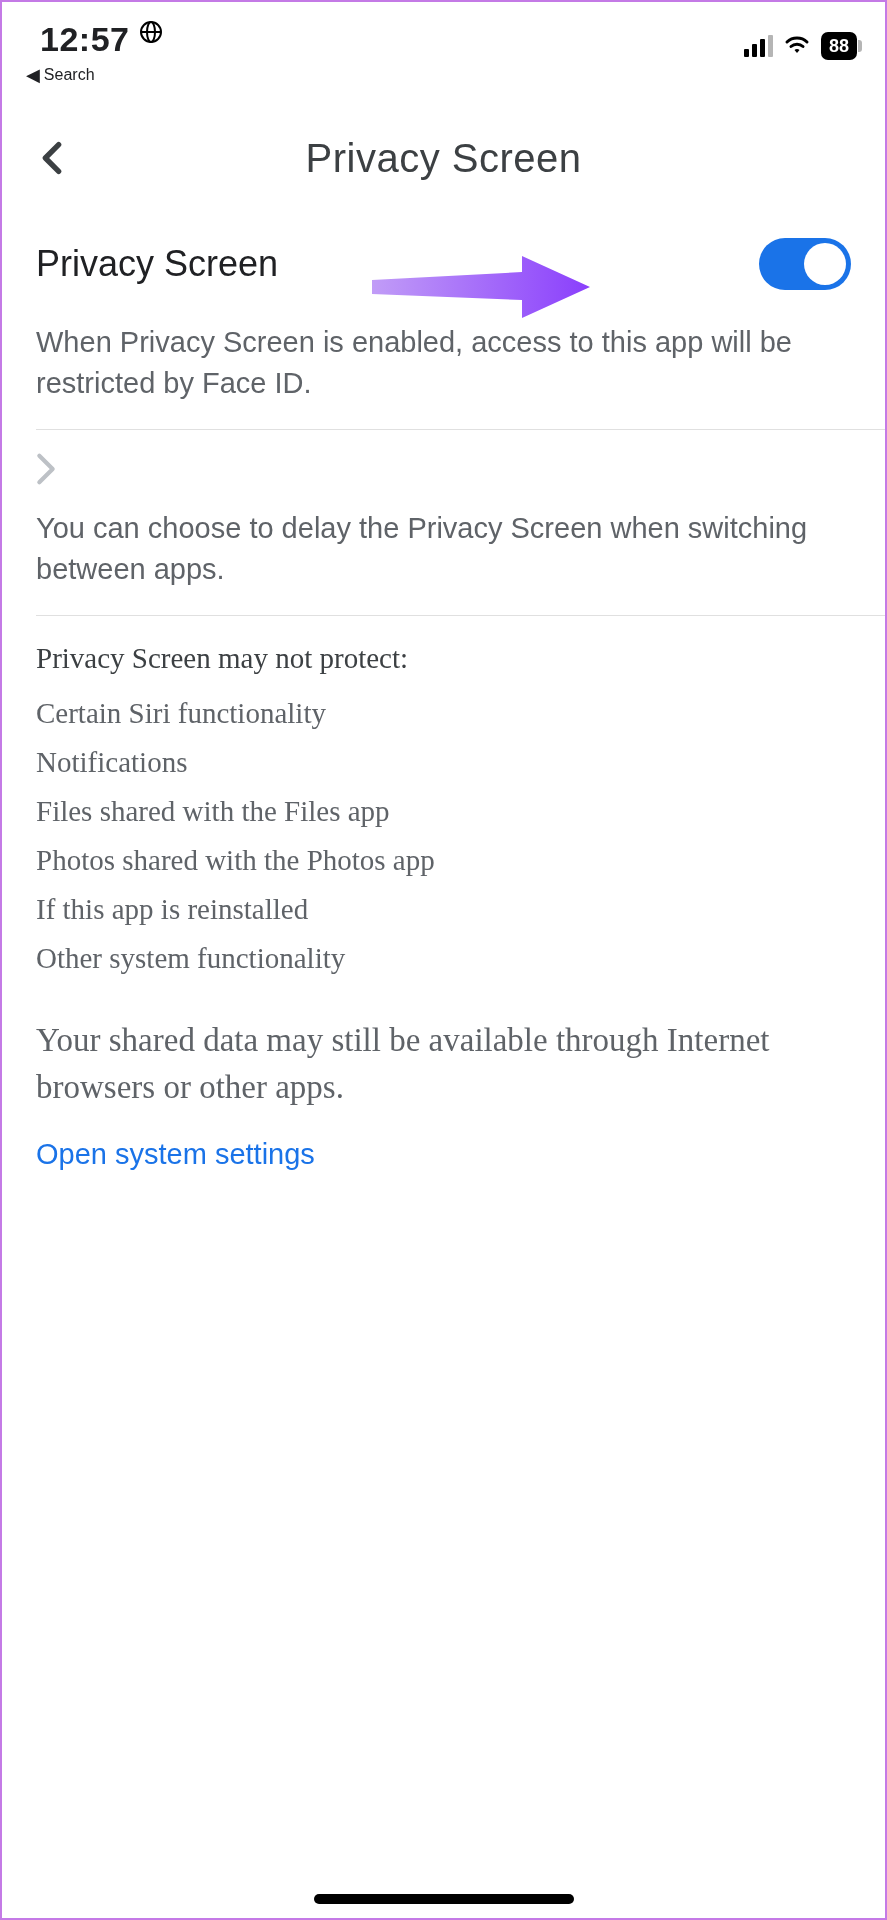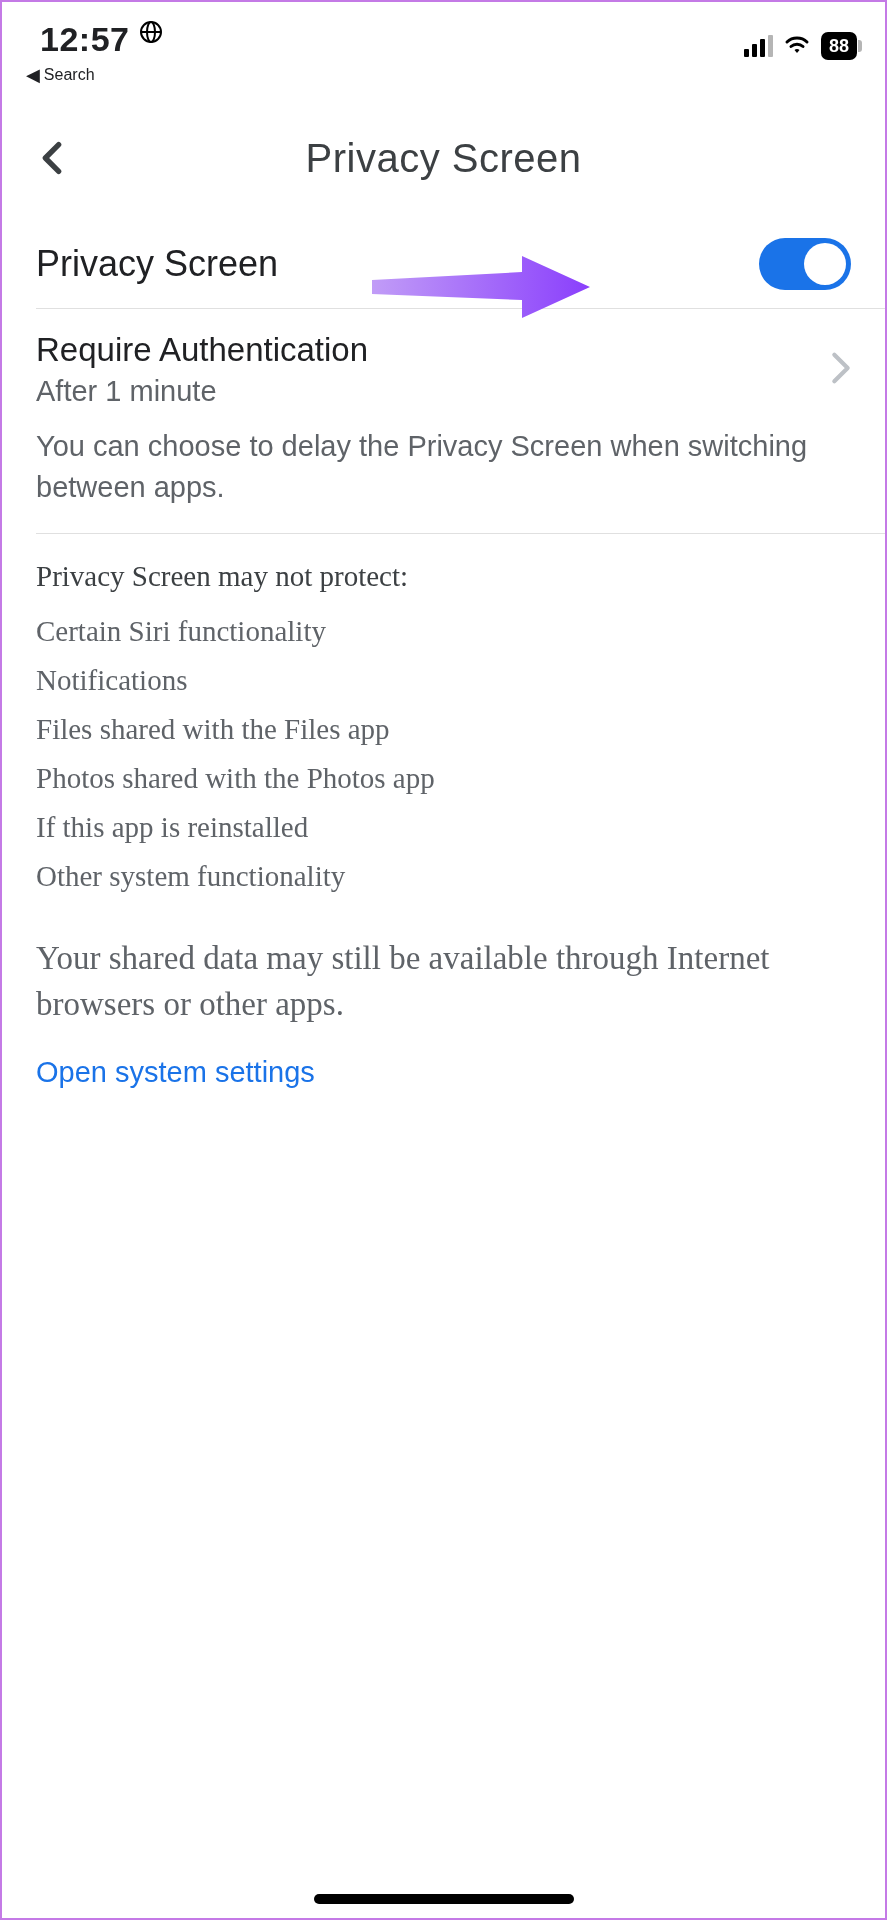--- a/index.html
+++ b/index.html
@@ -155,30 +155,27 @@
   </span>
   <span class="nav-title">Privacy Screen</span>
 </div>
 
 
 <div class="section">
   <div class="row">
     <span class="row-title">Privacy Screen</span>
     <span class="toggle"></span>
   </div>
+  <div class="desc">When Privacy Screen is enabled, access to this app will be restricted by Face ID.</div>
 </div>
 <hr class="divider">
 
 
 <div class="section">
   <div class="row" style="padding:22px 0 4px 0;">
-    <div>
-      <div class="row-title" style="font-size:33px;">Require Authentication</div>
-      <div class="row-sub">After 1 minute</div>
-    </div>
     <span class="chevron-right">
       <svg width="20" height="34" viewBox="0 0 12 20">
         <path d="M2 2 L10 10 L2 18" stroke="#bdc1c6" stroke-width="2.5" fill="none" stroke-linecap="round" stroke-linejoin="round"></path>
       </svg>
     </span>
   </div>
   <div class="desc">You can choose to delay the Privacy Screen when switching between apps.</div>
 </div>
 <hr class="divider">
 

